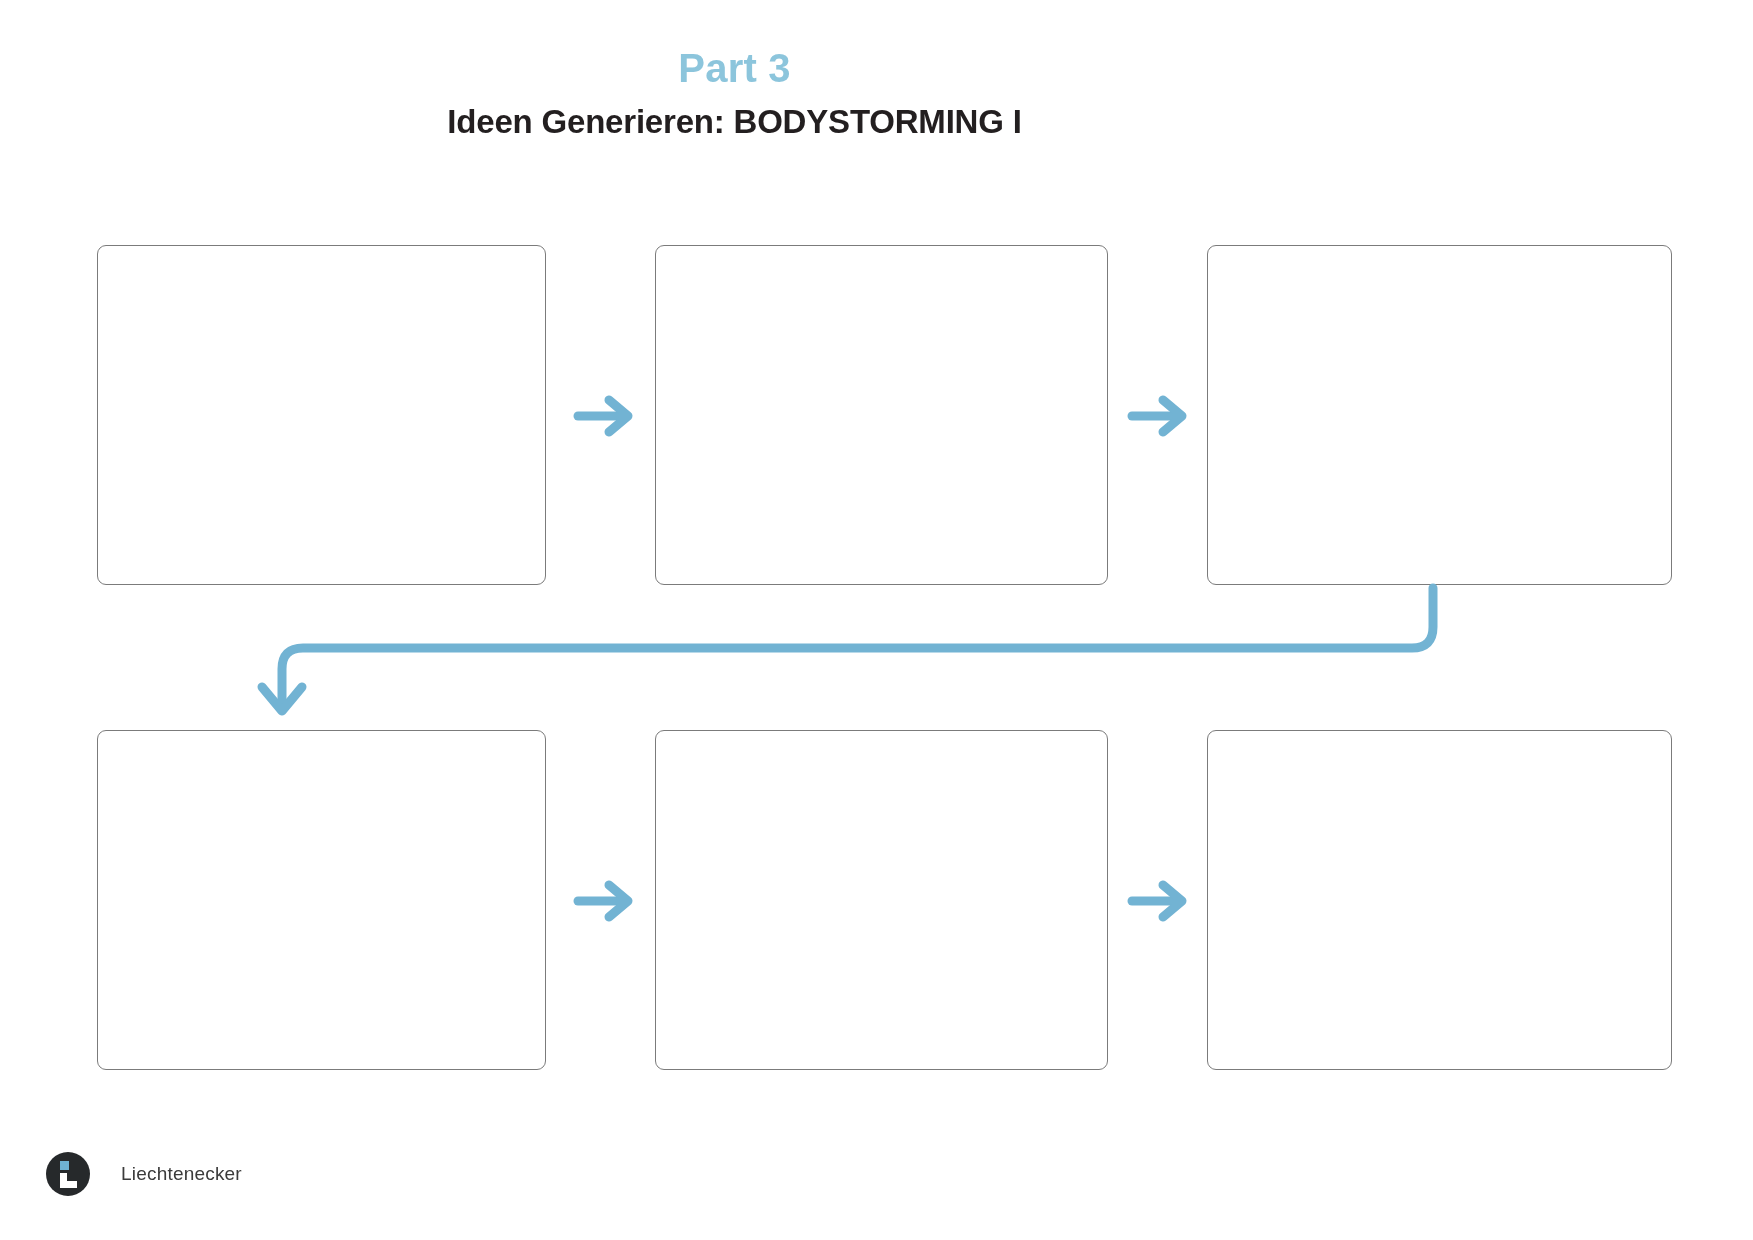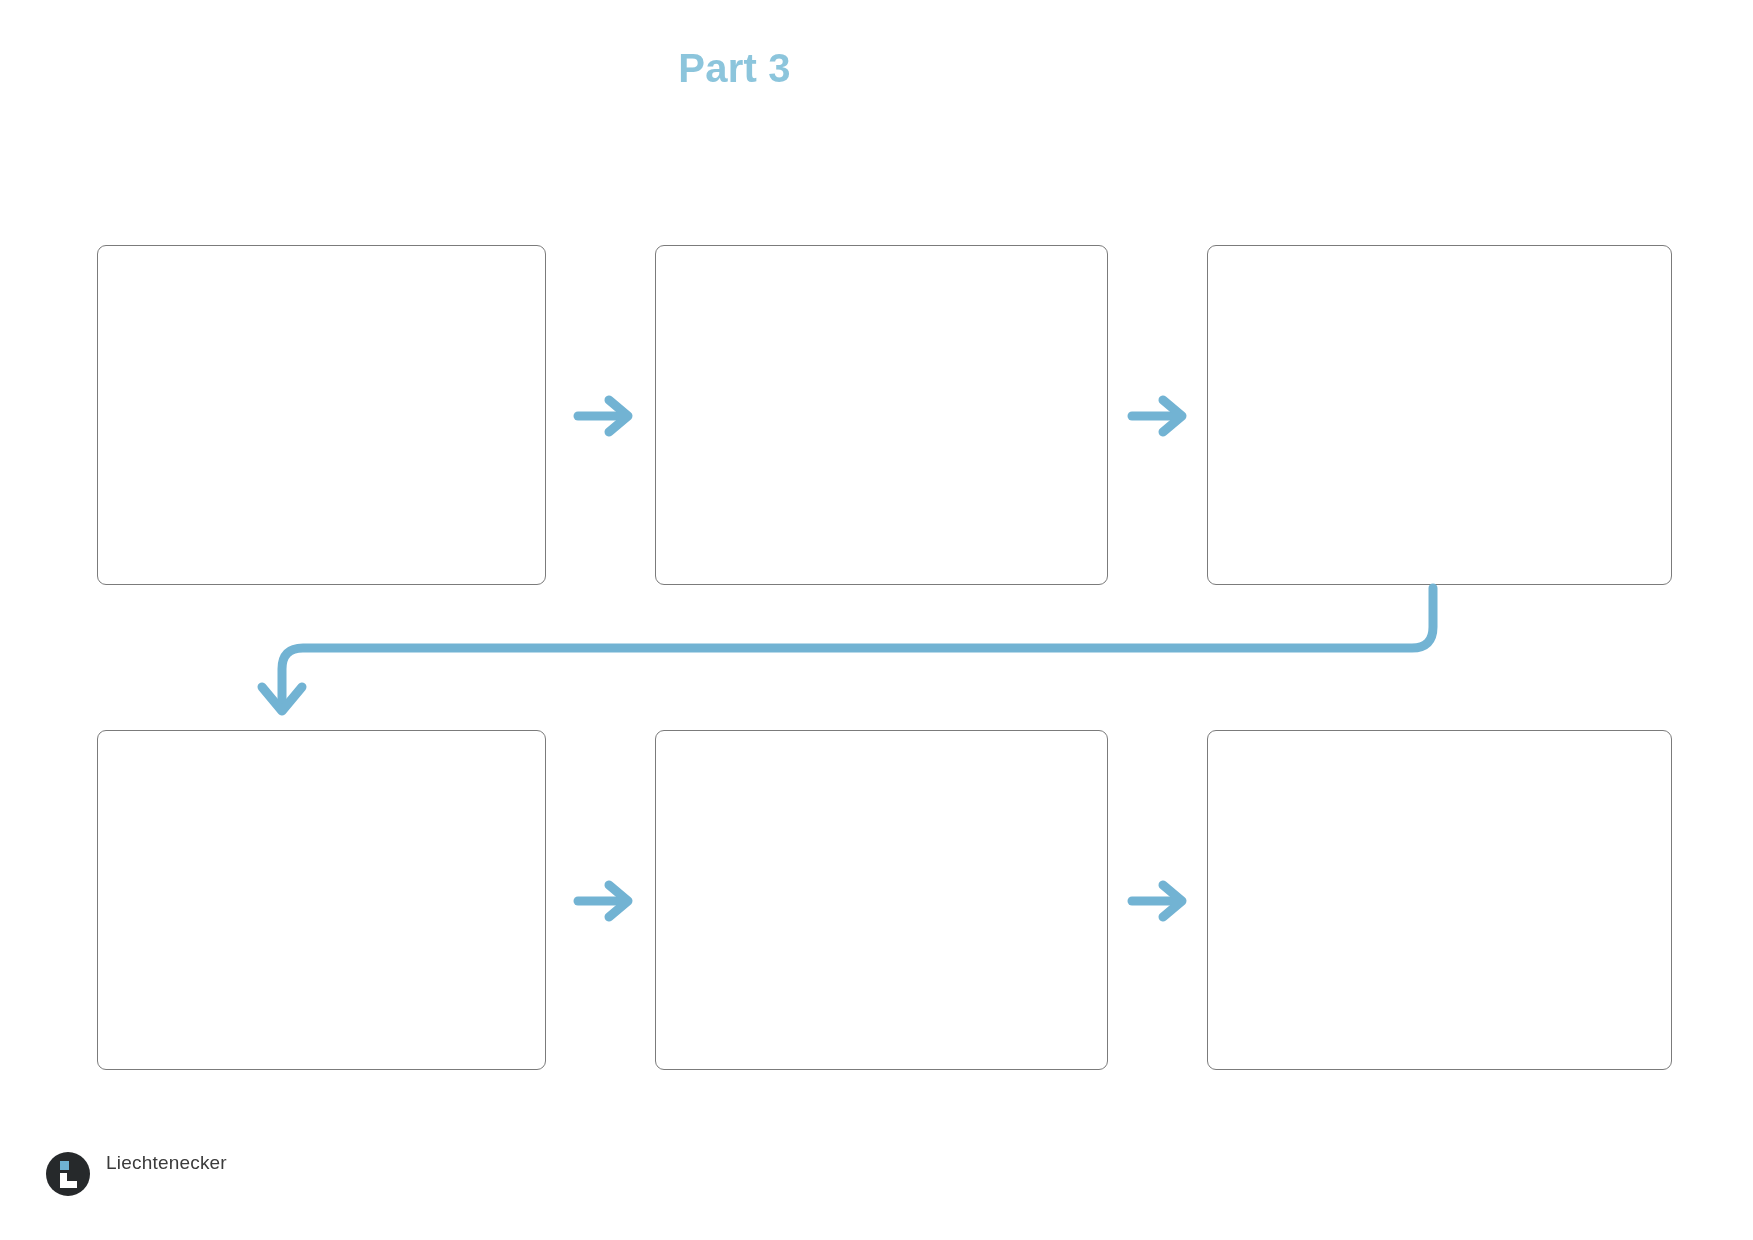--- a/index.html
+++ b/index.html
@@ -88,21 +88,22 @@
     height: 160px;
     pointer-events: none;
   }
 
   
   .footer {
     position: absolute;
     left: 46px;
     top: 1152px;
     display: flex;
-    gap: 16px;
+    align-items: center;
+    gap: 31px;
   }
   .logo-mark {
     width: 44px;
     height: 44px;
     border-radius: 50%;
     background: #26292b;
     position: relative;
     flex: none;
   }
   .logo-mark .dot {
@@ -134,20 +135,21 @@
     color: #3b3b3b;
     letter-spacing: 0.2px;
     white-space: nowrap;
   }
 </style>
 </head>
 <body>
 
 <div class="header">
   <h1 class="part-label">Part 3</h1>
+  <h2 class="subtitle">Ideen Generieren: BODYSTORMING I</h2>
 </div>
 
 <div class="canvas">
 
   <div class="box box-r1c1"></div>
   <div class="box box-r1c2"></div>
   <div class="box box-r1c3"></div>
 
   <svg class="arrow arrow-r1a" viewBox="0 0 70 52">
     <g fill="none" stroke="#72b3d3" stroke-width="9" stroke-linecap="round" stroke-linejoin="round">

